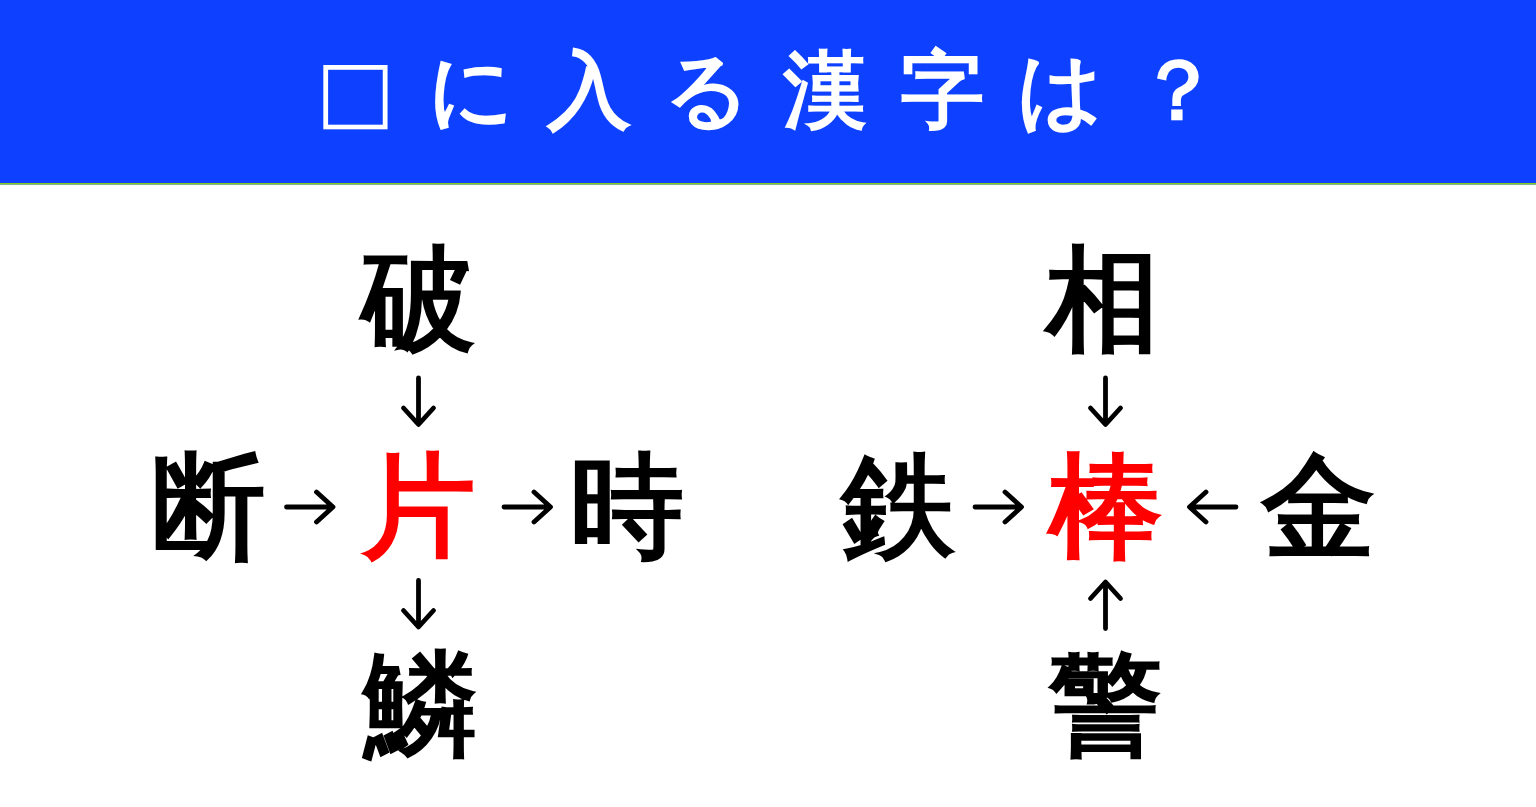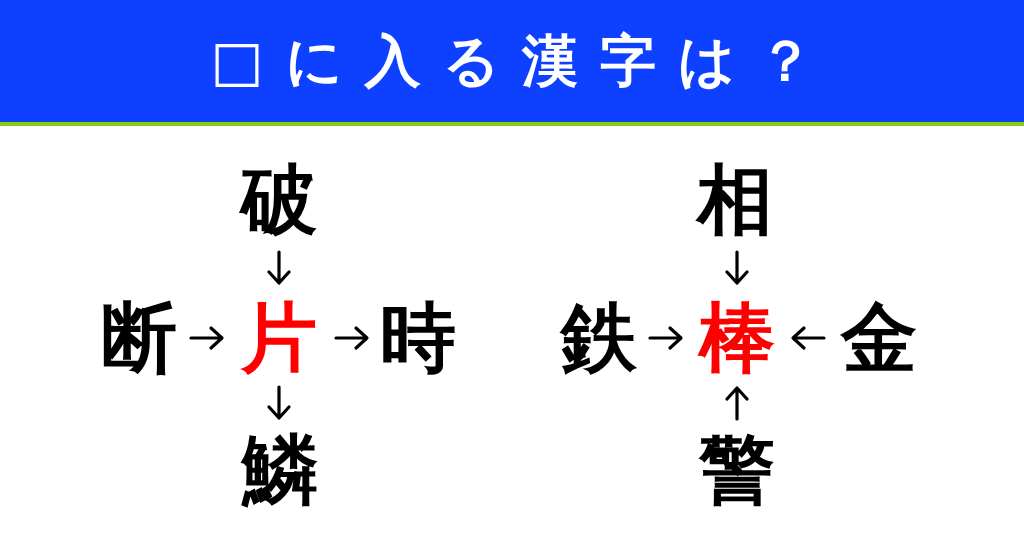--- a/index.html
+++ b/index.html
@@ -16,21 +16,21 @@
       width: 1024px;
       height: 538px;
       background: #ffffff;
     }
     .header {
       position: absolute;
       left: 0; top: 0;
       width: 1024px;
       height: 122px;
       background: #0d41ff;
-      border-bottom: 4px solid #84cc16;
+      border-bottom: 1px solid #84cc16;
       display: flex;
       align-items: center;
       justify-content: center;
     }
     .title {
       color: #ffffff;
       font-size: 56px;
       font-weight: bold;
       letter-spacing: 22px;
       margin-left: 22px;

